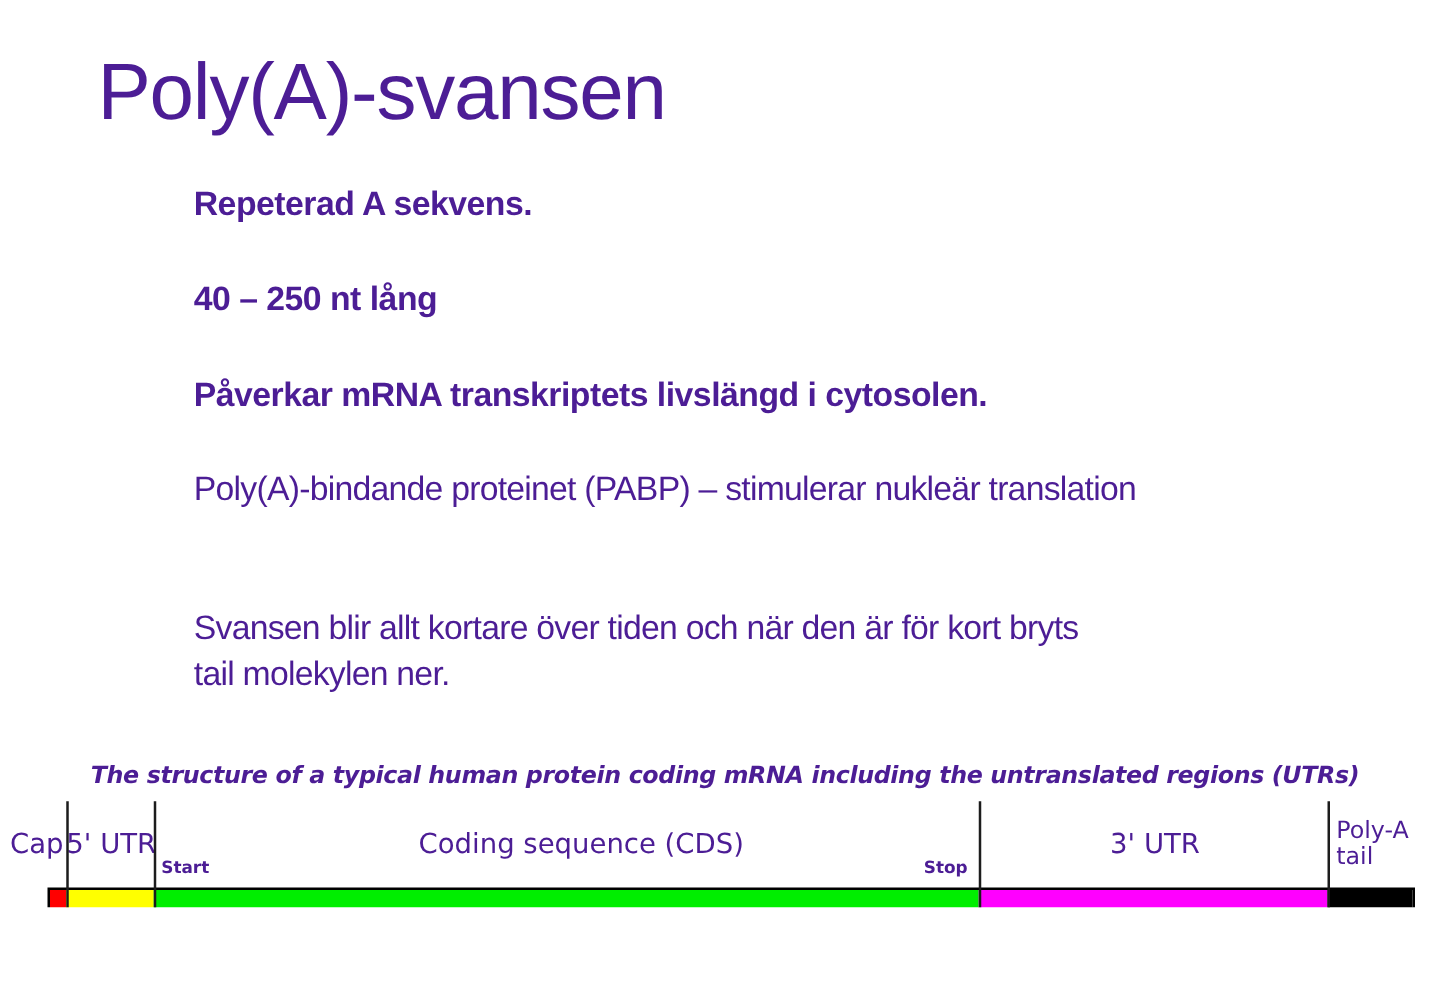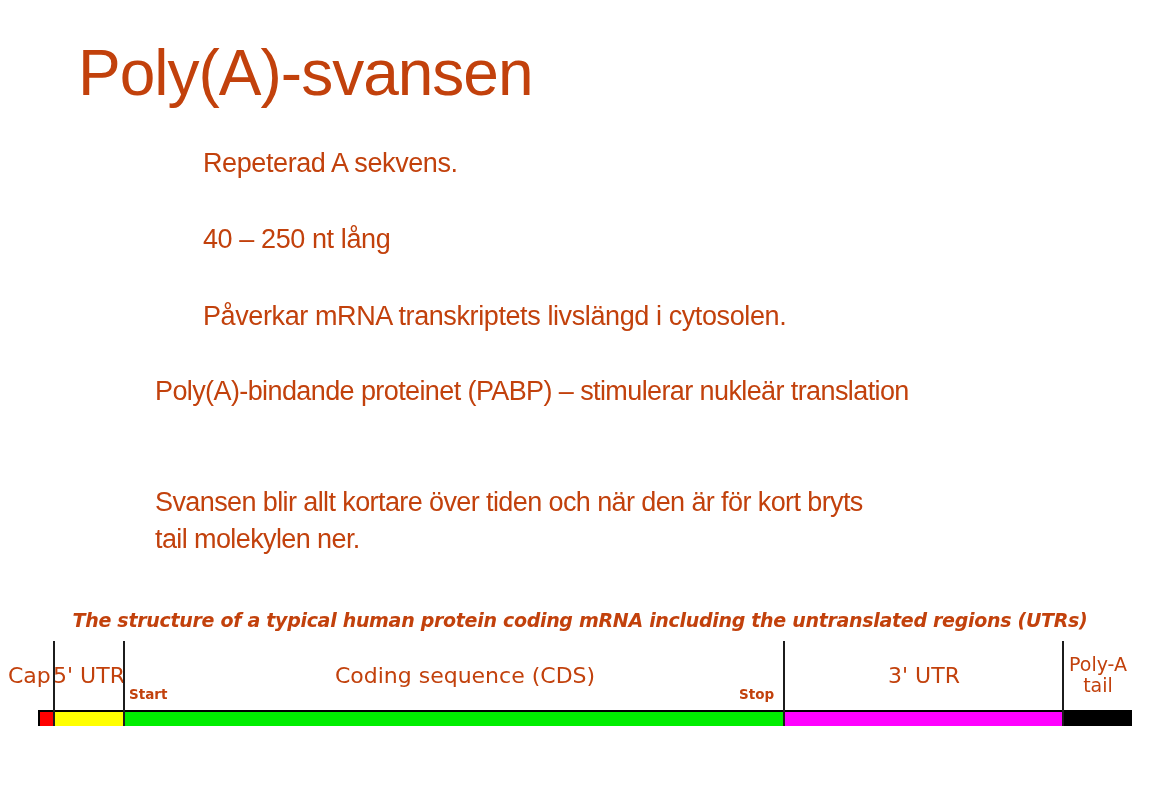--- a/index.html
+++ b/index.html
@@ -7,44 +7,43 @@
     padding: 0;
     background: #ffffff;
   }
   .slide {
     position: relative;
     width: 1160px;
     height: 726px;
     background: #ffffff;
     overflow: hidden;
     font-family: "Liberation Sans", sans-serif;
-    color: #c2410c;
+    color: #4c1d95;
   }
   .slide-title {
     position: absolute;
     left: 78px;
     top: 41px;
     font-size: 64px;
     font-weight: 400;
     letter-spacing: -1px;
     line-height: 1;
     white-space: nowrap;
   }
   .body-line {
     position: absolute;
     left: 155px;
     font-size: 27px;
     line-height: 1;
     letter-spacing: -0.6px;
     white-space: nowrap;
   }
   .body-line.bold {
-    font-weight: 400;
+    font-weight: 700;
     letter-spacing: -0.4px;
-    margin-left: 48px;
   }
   
   .diagram-title {
     position: absolute;
     left: 0;
     right: 0;
     top: 609px;
     text-align: center;
     font-family: "DejaVu Sans", sans-serif;
     font-size: 19px;
@@ -85,21 +84,20 @@
   .diagram-label.small {
     font-size: 13.5px;
     font-weight: 700;
   }
   .diagram-label.prime { font-size: 20px; }
   .polya-label {
     position: absolute;
     left: 1098px;
     top: 654px;
     transform: translateX(-50%);
-    text-align: center;
     font-family: "DejaVu Sans", sans-serif;
     font-size: 19px;
     line-height: 21px;
     z-index: 2;
   }
 </style>
 </head>
 <body>
 
 <div class="slide">

